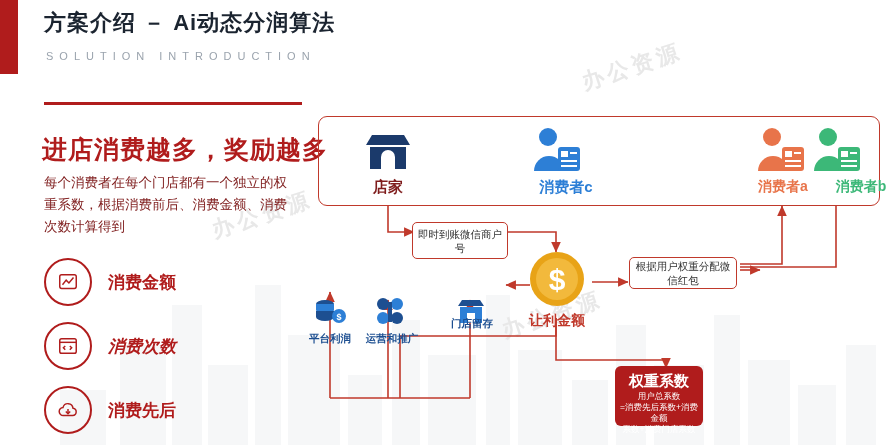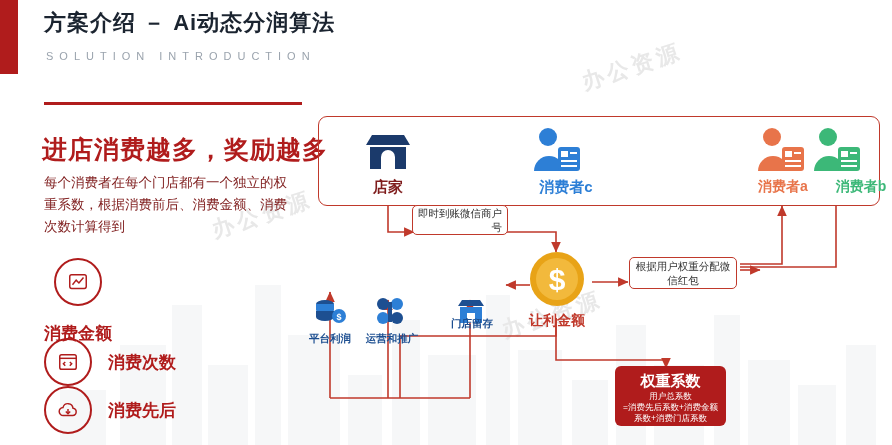--- a/index.html
+++ b/index.html
@@ -79,31 +79,31 @@
   <div class="wm" style="left:210px;top:200px;">办公资源</div>
 
   <div class="redbar"></div>
   <div class="title">方案介绍 － Ai动态分润算法</div>
   <div class="subtitle">SOLUTION INTRODUCTION</div>
 
   <div class="lrule"></div>
   <div class="lhead">进店消费越多，奖励越多</div>
   <div class="lbody">每个消费者在每个门店都有一个独立的权重系数，根据消费前后、消费金额、消费次数计算得到</div>
 
-  <div class="feat" style="top:258px;flex-direction:column;">
+  <div class="feat" style="top:258px;">
     <div class="ring">
       <svg width="22" height="22" viewBox="0 0 24 24" fill="none" stroke="#b01c1c" stroke-width="1.6">
         <rect x="3" y="4" width="18" height="15" rx="2"></rect>
         <polyline points="6,15 10,10 13,13 18,7"></polyline>
       </svg>
     </div>
     <div class="ftxt">消费金额</div>
   </div>
 
-  <div class="feat" style="top:338px;">
+  <div class="feat" style="top:322px;font-style:italic;">
     <div class="ring">
       <svg width="22" height="22" viewBox="0 0 24 24" fill="none" stroke="#b01c1c" stroke-width="1.6">
         <rect x="3" y="4" width="18" height="16" rx="2"></rect>
         <line x1="3" y1="8" x2="21" y2="8"></line>
         <polyline points="9,12 7,14 9,16"></polyline>
         <polyline points="14,12 16,14 14,16"></polyline>
       </svg>
     </div>
     <div class="ftxt">消费次数</div>
   </div>
@@ -198,21 +198,21 @@
       <path d="M2 44 a15 15 0 0 1 30 0 Z" fill="#3cb878"></path>
       <rect x="26" y="20" width="22" height="24" rx="3" fill="#3cb878"></rect>
       <rect x="29" y="24" width="7" height="6" fill="#ffffff"></rect>
       <rect x="38" y="25" width="7" height="2" fill="#ffffff"></rect>
       <rect x="29" y="33" width="16" height="2" fill="#ffffff"></rect>
       <rect x="29" y="38" width="16" height="2" fill="#ffffff"></rect>
     </svg>
   </div>
   <div class="node-lbl" style="left:816px;top:178px;width:90px;font-size:14px;color:#3cb878;">消费者b</div>
 
-  <div class="redbox" style="left:412px;top:205px;width:96px;height:30px;text-align:right;">即时到账微信商户号</div>
+  <div class="redbox" style="left:412px;top:222px;width:96px;height:37px;">即时到账微信商户号</div>
 
   <div class="redbox" style="left:629px;top:257px;width:108px;height:32px;">根据用户权重分配微信红包</div>
 
   <div style="position:absolute;left:528px;top:250px;">
     <svg width="58" height="58" viewBox="0 0 58 58">
       <circle cx="29" cy="29" r="27" fill="#e8a317"></circle>
       <circle cx="29" cy="29" r="21" fill="#f2b93c"></circle>
       <text x="29" y="40" text-anchor="middle" font-family="Liberation Sans, sans-serif" font-size="30" font-weight="bold" fill="#ffffff">$</text>
     </svg>
   </div>
@@ -242,20 +242,20 @@
 
   <div style="position:absolute;left:456px;top:297px;">
     <svg width="30" height="30" viewBox="0 0 30 30">
       <path d="M2 9 L6 3 L24 3 L28 9 Z" fill="#1d4f91"></path>
       <rect x="4" y="10" width="22" height="16" fill="#2d7fd6"></rect>
       <rect x="11" y="16" width="8" height="10" fill="#ffffff"></rect>
     </svg>
   </div>
   <div class="smalllbl" style="left:442px;top:317px;width:60px;">门店留存</div>
 
-  <div class="solidbox" style="left:615px;top:366px;width:111px;height:60px;">
+  <div class="solidbox" style="left:615px;top:366px;width:88px;height:60px;">
     <div class="bt">权重系数</div>
     <div class="bs">用户总系数</div>
     <div class="bs">=消费先后系数+消费金额</div>
     <div class="bs">系数+消费门店系数</div>
   </div>
 
 </div>
 
 </body></html>

